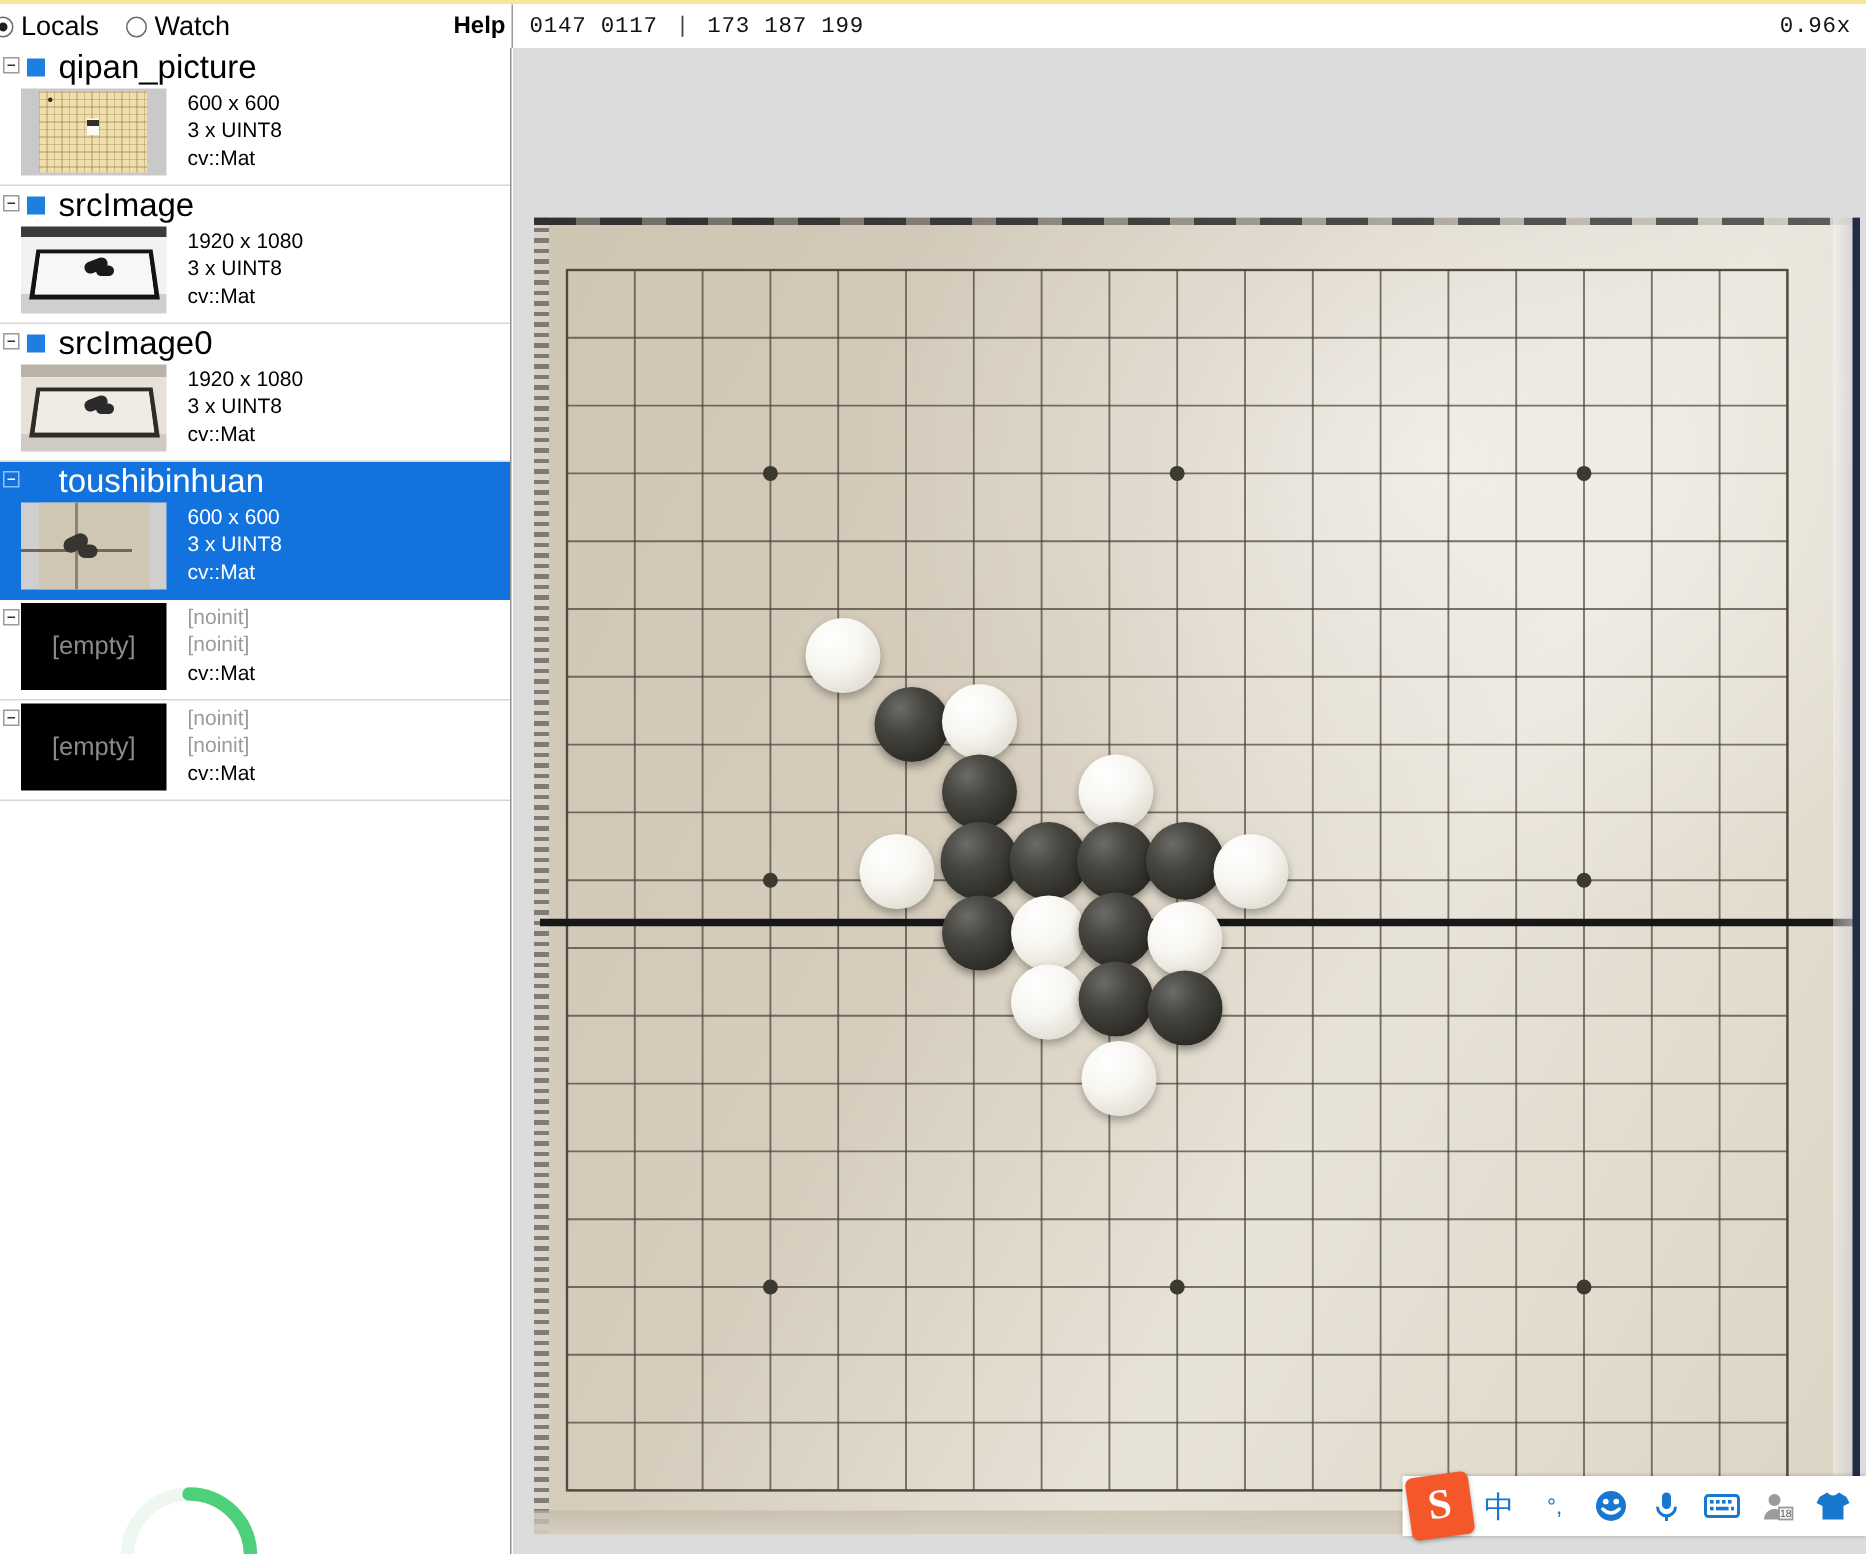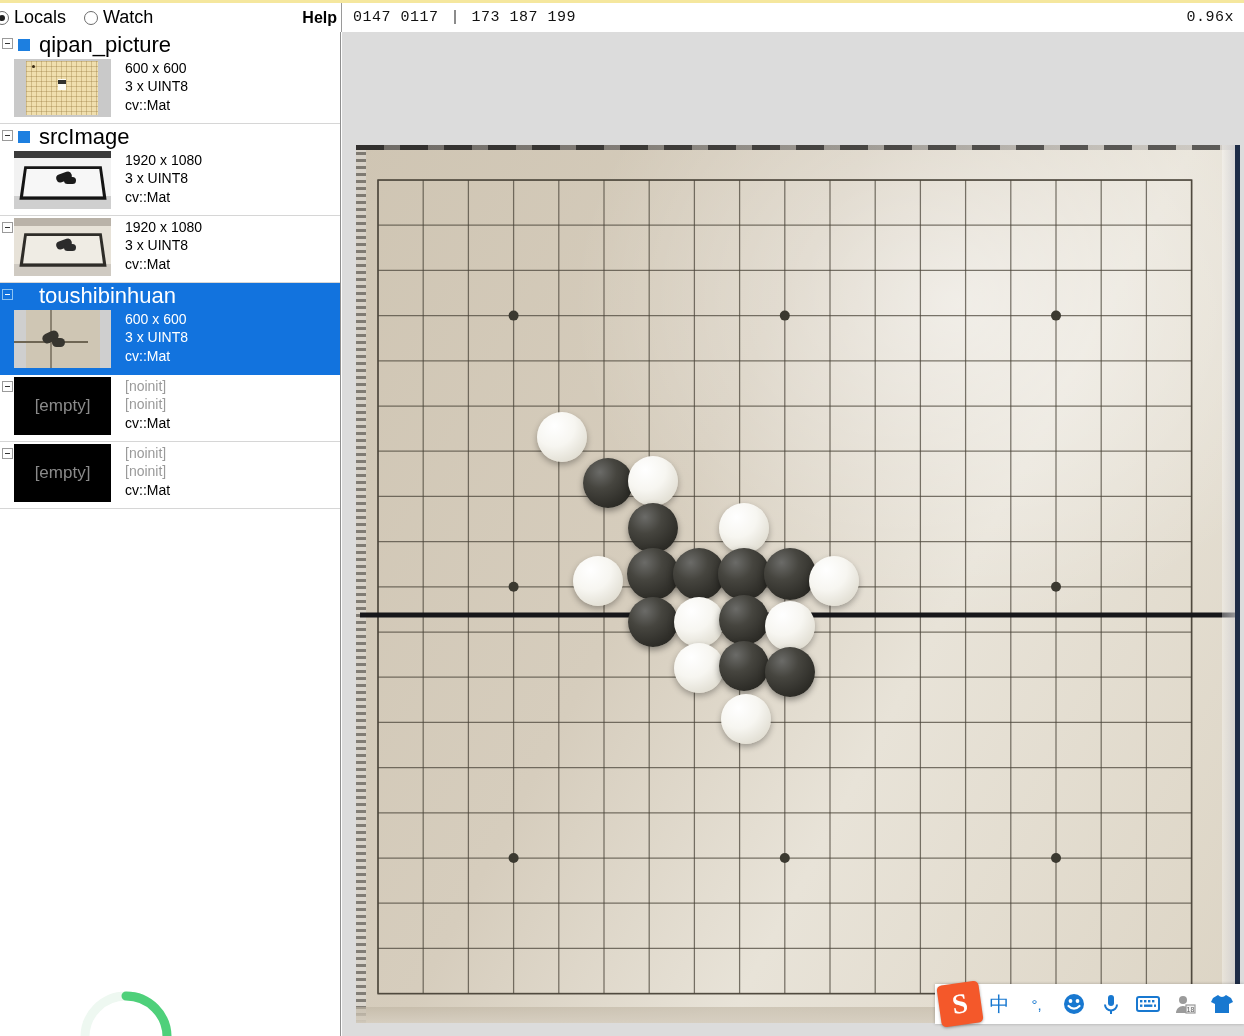--- a/index.html
+++ b/index.html
@@ -339,20 +339,24 @@
         <div class="meta">
           <span>1920 x 1080</span>
           <span>3 x UINT8</span>
           <span>cv::Mat</span>
         </div>
       </div>
     </div>
 
     <div class="var-row">
       <span class="expander"></span>
+      <div class="var-header">
+        <span class="swatch"></span>
+        <span class="var-name">srcImage0</span>
+      </div>
       <div class="var-body">
         <div class="thumb t-src0">
           <div class="tbl"></div>
             <div class="st"></div>
             <div class="st2"></div>
         </div>
         <div class="meta">
           <span>1920 x 1080</span>
           <span>3 x UINT8</span>
           <span>cv::Mat</span>

